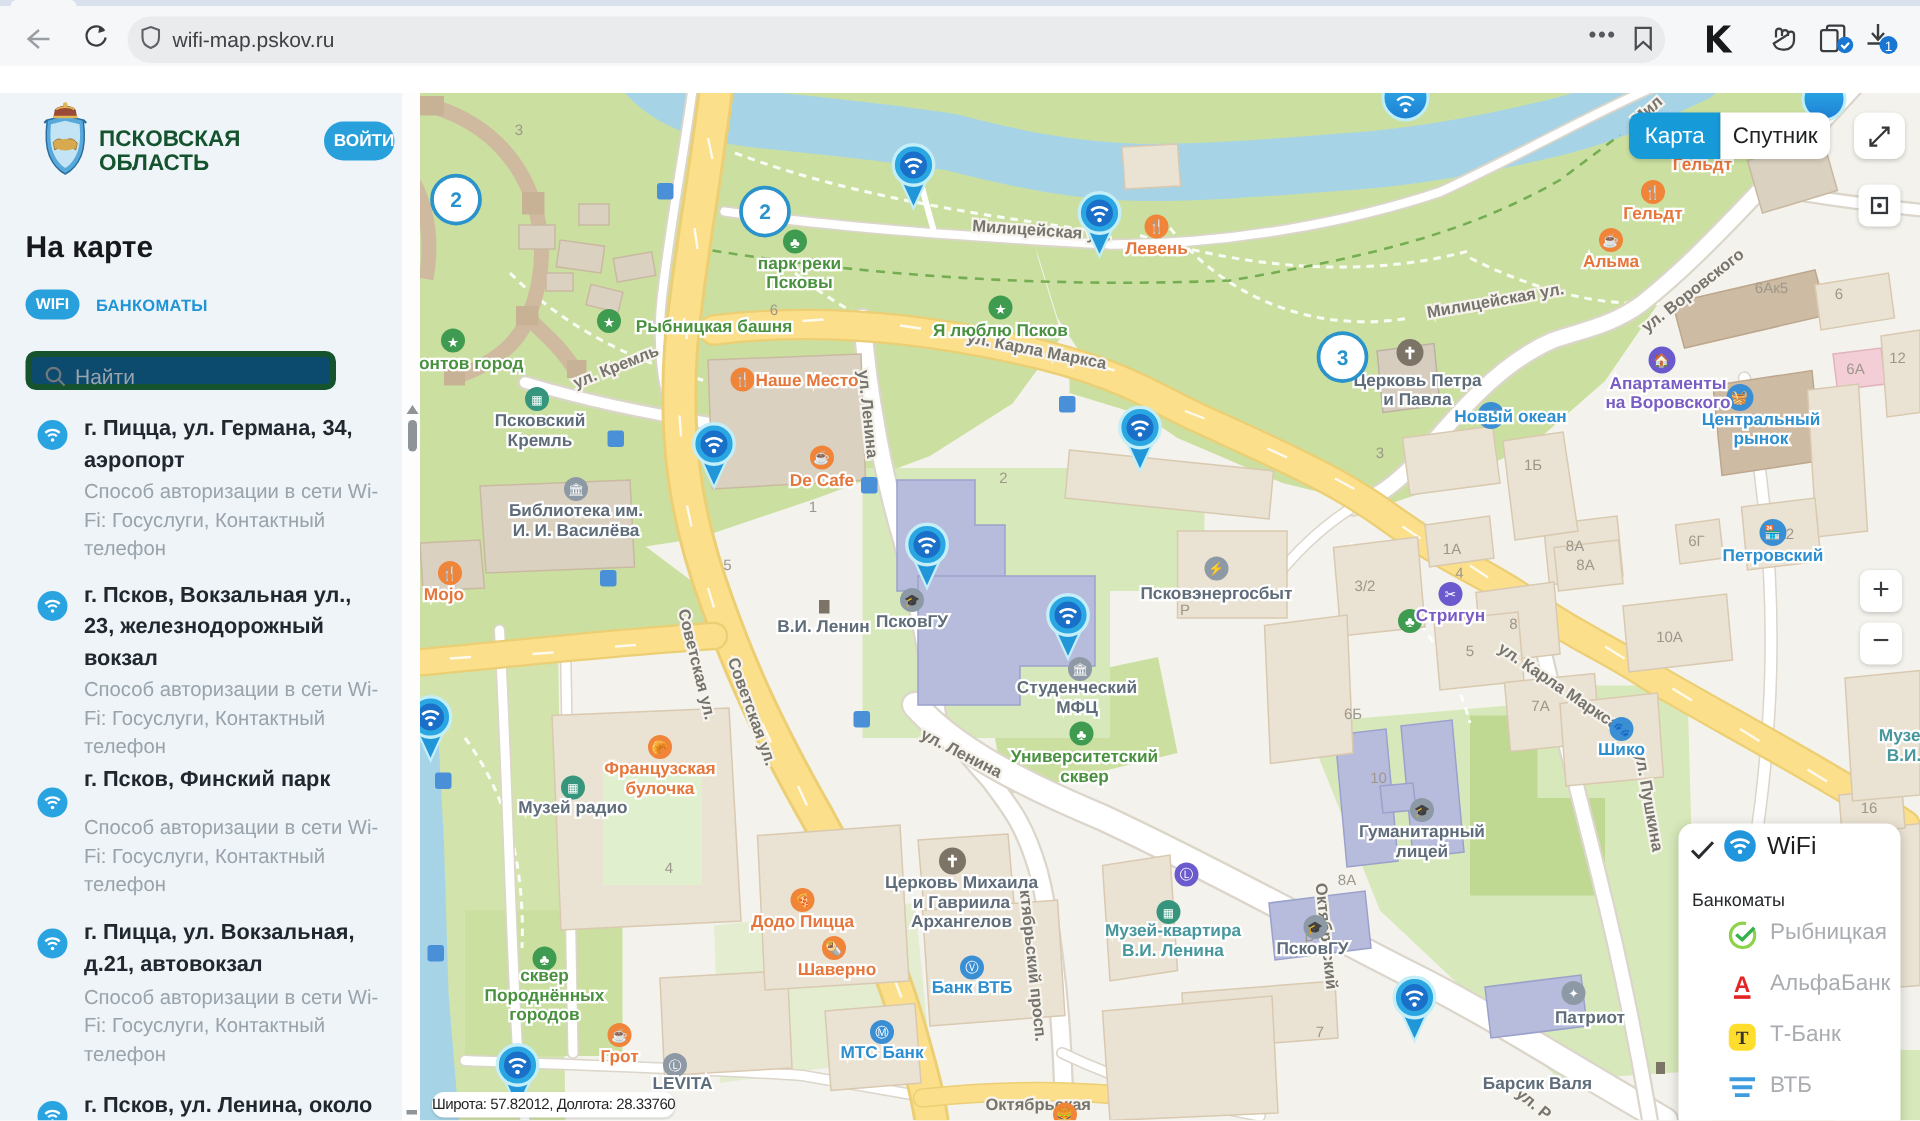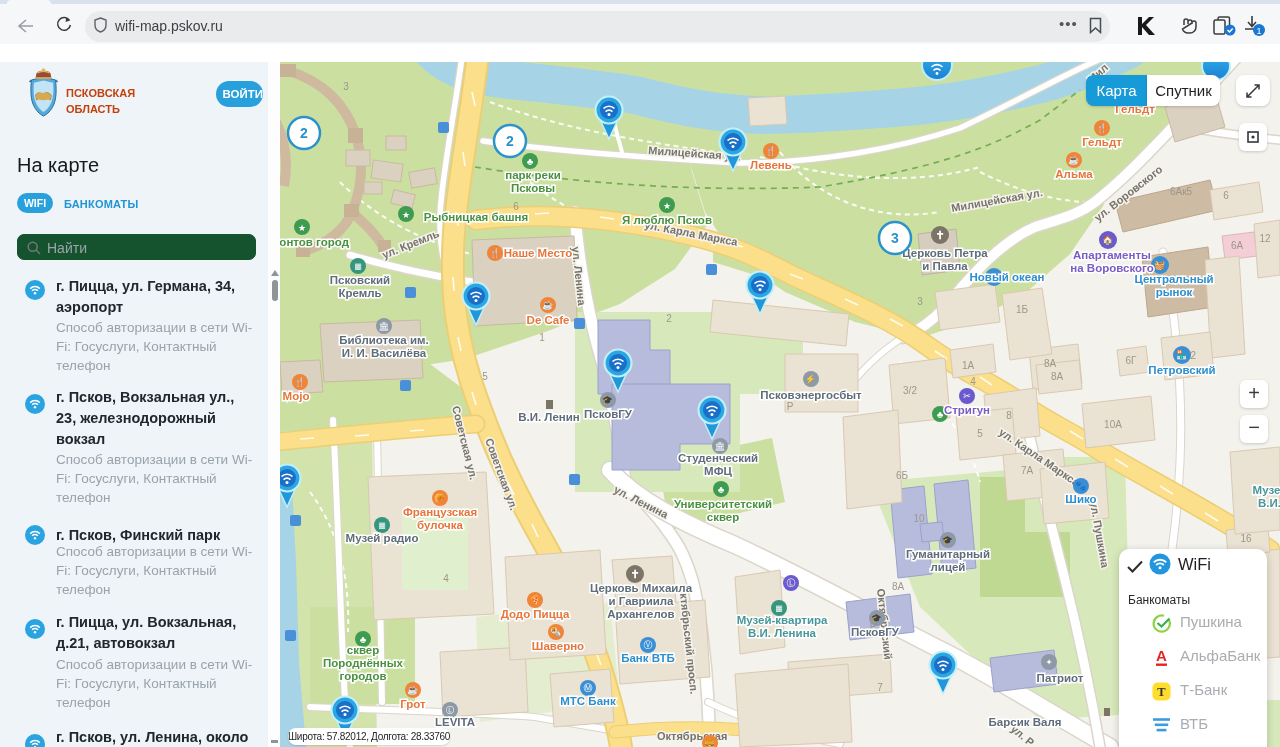--- a/index.html
+++ b/index.html
@@ -16,26 +16,26 @@
 #bookbar{position:absolute;left:0;top:44px;width:1280px;height:18px;background:#ffffff;font-size:10.5px;color:#1b1d1f}
 #bookbar span{position:absolute;left:15px;top:3px}
 #bookbar a{color:#2e71d8;text-decoration:none}
 
 #sidebar{position:absolute;left:0;top:62px;width:268px;height:685px;background:#eef4f8;overflow:hidden}
 #gutter{position:absolute;left:268px;top:62px;width:12px;height:685px;background:#fdfdfd}
 #thumb{position:absolute;left:271.5px;top:280px;width:6px;height:21px;background:#8f9499;border-radius:3px}
 #scrollup{position:absolute;left:271px;top:270px;width:0;height:0;border-left:4px solid transparent;border-right:4px solid transparent;border-bottom:6px solid #8f9499}
 #scrolldn{position:absolute;left:271px;top:740px;width:7px;height:3px;background:#8f9499}
 .crest{position:absolute;left:29px;top:6px;width:29px;height:49px}
-#orgname{position:absolute;left:66px;top:23px;font-size:11px;font-weight:bold;color:#c2410c;line-height:16px}
+#orgname{position:absolute;left:66px;top:23px;font-size:15px;font-weight:bold;color:#14532d;line-height:16px}
 #loginbtn{position:absolute;left:216px;top:19px;width:47px;height:26px;background:#27a0dc;border-radius:14px;color:#fff;font-size:11.5px;font-weight:bold;text-align:right;line-height:26px}
-#h-map{position:absolute;left:17px;top:92px;font-size:20px;font-weight:normal;color:#17191c}
+#h-map{position:absolute;left:17px;top:92px;font-size:20px;font-weight:bold;color:#17191c}
 #tab-wifi{position:absolute;left:17px;top:131px;width:36px;height:20px;background:#27a0dc;border-radius:11px;color:#fff;font-size:10.5px;font-weight:bold;text-align:center;line-height:20px}
 #tab-bank{position:absolute;left:64px;top:136px;font-size:11px;font-weight:bold;color:#2094d4;letter-spacing:.2px}
-#search{position:absolute;left:17px;top:172px;width:239px;height:26px;background:#14532d;border:1px solid #14532d;border-radius:7px}
+#search{position:absolute;left:17px;top:172px;width:207px;height:26px;background:#0c4a6e;border:4px solid #14532d;border-radius:7px}
 #search .ph{position:absolute;left:29px;top:5px;font-size:14px;color:#9aa4ab}
 .itm{position:absolute;left:0;width:268px}
 .wico{position:absolute;left:25px;width:20px;height:20px;border-radius:50%;background:#29a4e1}
 .wico svg{position:absolute;left:3px;top:3px}
 .ittl{position:absolute;left:56px;width:200px;font-size:14.5px;font-weight:bold;color:#20272e;line-height:21px}
 .idsc{position:absolute;left:56px;width:198px;font-size:13.5px;color:#99a3ab;line-height:19px}
 
 #map{position:absolute;left:280px;top:62px;width:1000px;height:685px;background:#f2f0e9;overflow:hidden}
 
 #btn-karta{position:absolute;left:806px;top:13px;width:61px;height:31px;background:#169bd8;border-radius:8px 0 0 8px;color:#fff;font-size:15px;text-align:center;line-height:31px;box-shadow:0 1px 3px rgba(0,0,0,.18)}
@@ -136,21 +136,21 @@
       <div class="idsc" style="top:388px">Способ авторизации в сети Wi-Fi: Госуслуги, Контактный телефон</div>
     </div>
     <div class="itm">
       <div class="wico" style="top:463px">
           <svg width="14" height="14" viewBox="0 0 14 14">
             <path d="M2.2 5.6 a6.8 6.8 0 0 1 9.6 0" stroke="#fff" stroke-width="1.5" fill="none"></path>
             <path d="M4.1 7.8 a4.1 4.1 0 0 1 5.8 0" stroke="#fff" stroke-width="1.5" fill="none"></path>
             <circle cx="7" cy="10.3" r="1.2" fill="#fff"></circle>
           </svg>
         </div>
-      <div class="ittl" style="top:463px">г. Псков, Финский парк</div>
+      <div class="ittl" style="top:448px">г. Псков, Финский парк</div>
       <div class="idsc" style="top:480px">Способ авторизации в сети Wi-Fi: Госуслуги, Контактный телефон</div>
     </div>
     <div class="itm">
       <div class="wico" style="top:557px">
           <svg width="14" height="14" viewBox="0 0 14 14">
             <path d="M2.2 5.6 a6.8 6.8 0 0 1 9.6 0" stroke="#fff" stroke-width="1.5" fill="none"></path>
             <path d="M4.1 7.8 a4.1 4.1 0 0 1 5.8 0" stroke="#fff" stroke-width="1.5" fill="none"></path>
             <circle cx="7" cy="10.3" r="1.2" fill="#fff"></circle>
           </svg>
         </div>
@@ -661,21 +661,21 @@
           <path d="M7.2 12 a5.6 5.6 0 0 1 7.6 0" stroke="#fff" stroke-width="1.9" fill="none"></path>
           <circle cx="11" cy="14.8" r="1.5" fill="#fff"></circle>
         </svg>
       <div style="position:absolute;left:59px;top:6px;font-size:16.5px;color:#1c1e20">WiFi</div>
       <div style="position:absolute;left:9px;top:44px;font-size:12px;color:#26292c">Банкоматы</div>
       <div class="lg-row" style="top:62px">
         <svg style="position:absolute;left:33px;top:3px" width="19" height="19" viewBox="0 0 19 19">
             <path d="M17 6 A8.1 8.1 0 1 1 12 1.8" stroke="#8fd24a" stroke-width="2.2" fill="none"></path>
             <path d="M5.5 9 L9.5 12.5 L17.5 4.5" stroke="#35b34a" stroke-width="2.2" fill="none"></path>
           </svg>
-        <div class="lg-txt" style="top:2px">Пушкина</div>
+        <div class="lg-txt" style="top:2px">Рыбницкая</div>
       </div>
       <div class="lg-row" style="top:96px">
         <svg style="position:absolute;left:34px;top:3px" width="17" height="19" viewBox="0 0 17 19">
             <text x="8.5" y="13" font-size="15" font-weight="bold" fill="#e32526" text-anchor="middle" font-family="Liberation Sans">А</text>
             <rect x="3" y="15.5" width="11" height="2.4" fill="#e32526"></rect>
           </svg>
         <div class="lg-txt" style="top:2px">АльфаБанк</div>
       </div>
       <div class="lg-row" style="top:130px">
         <svg style="position:absolute;left:33px;top:3px" width="19" height="19" viewBox="0 0 19 19">

